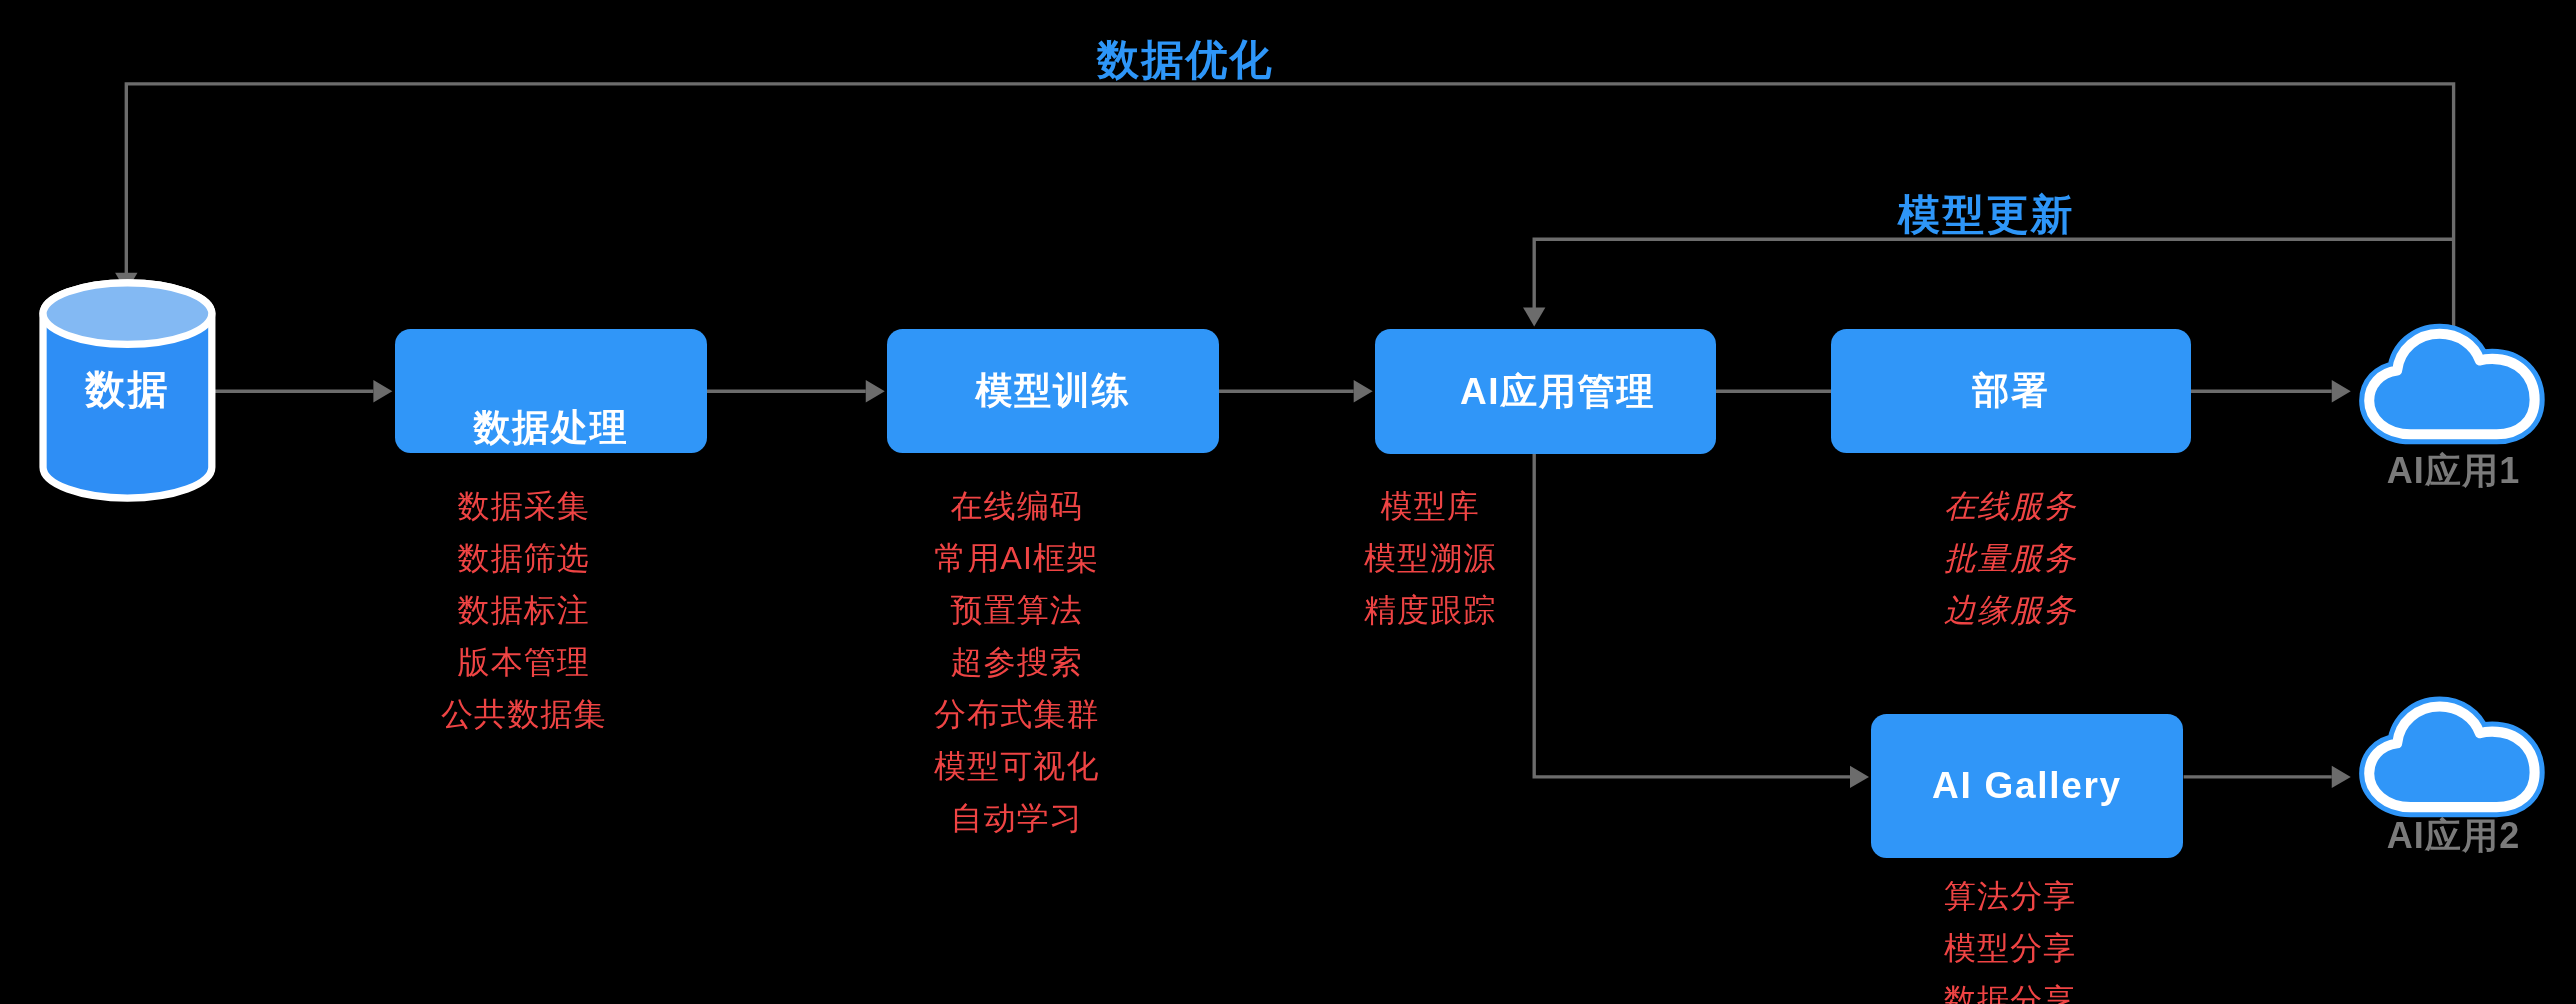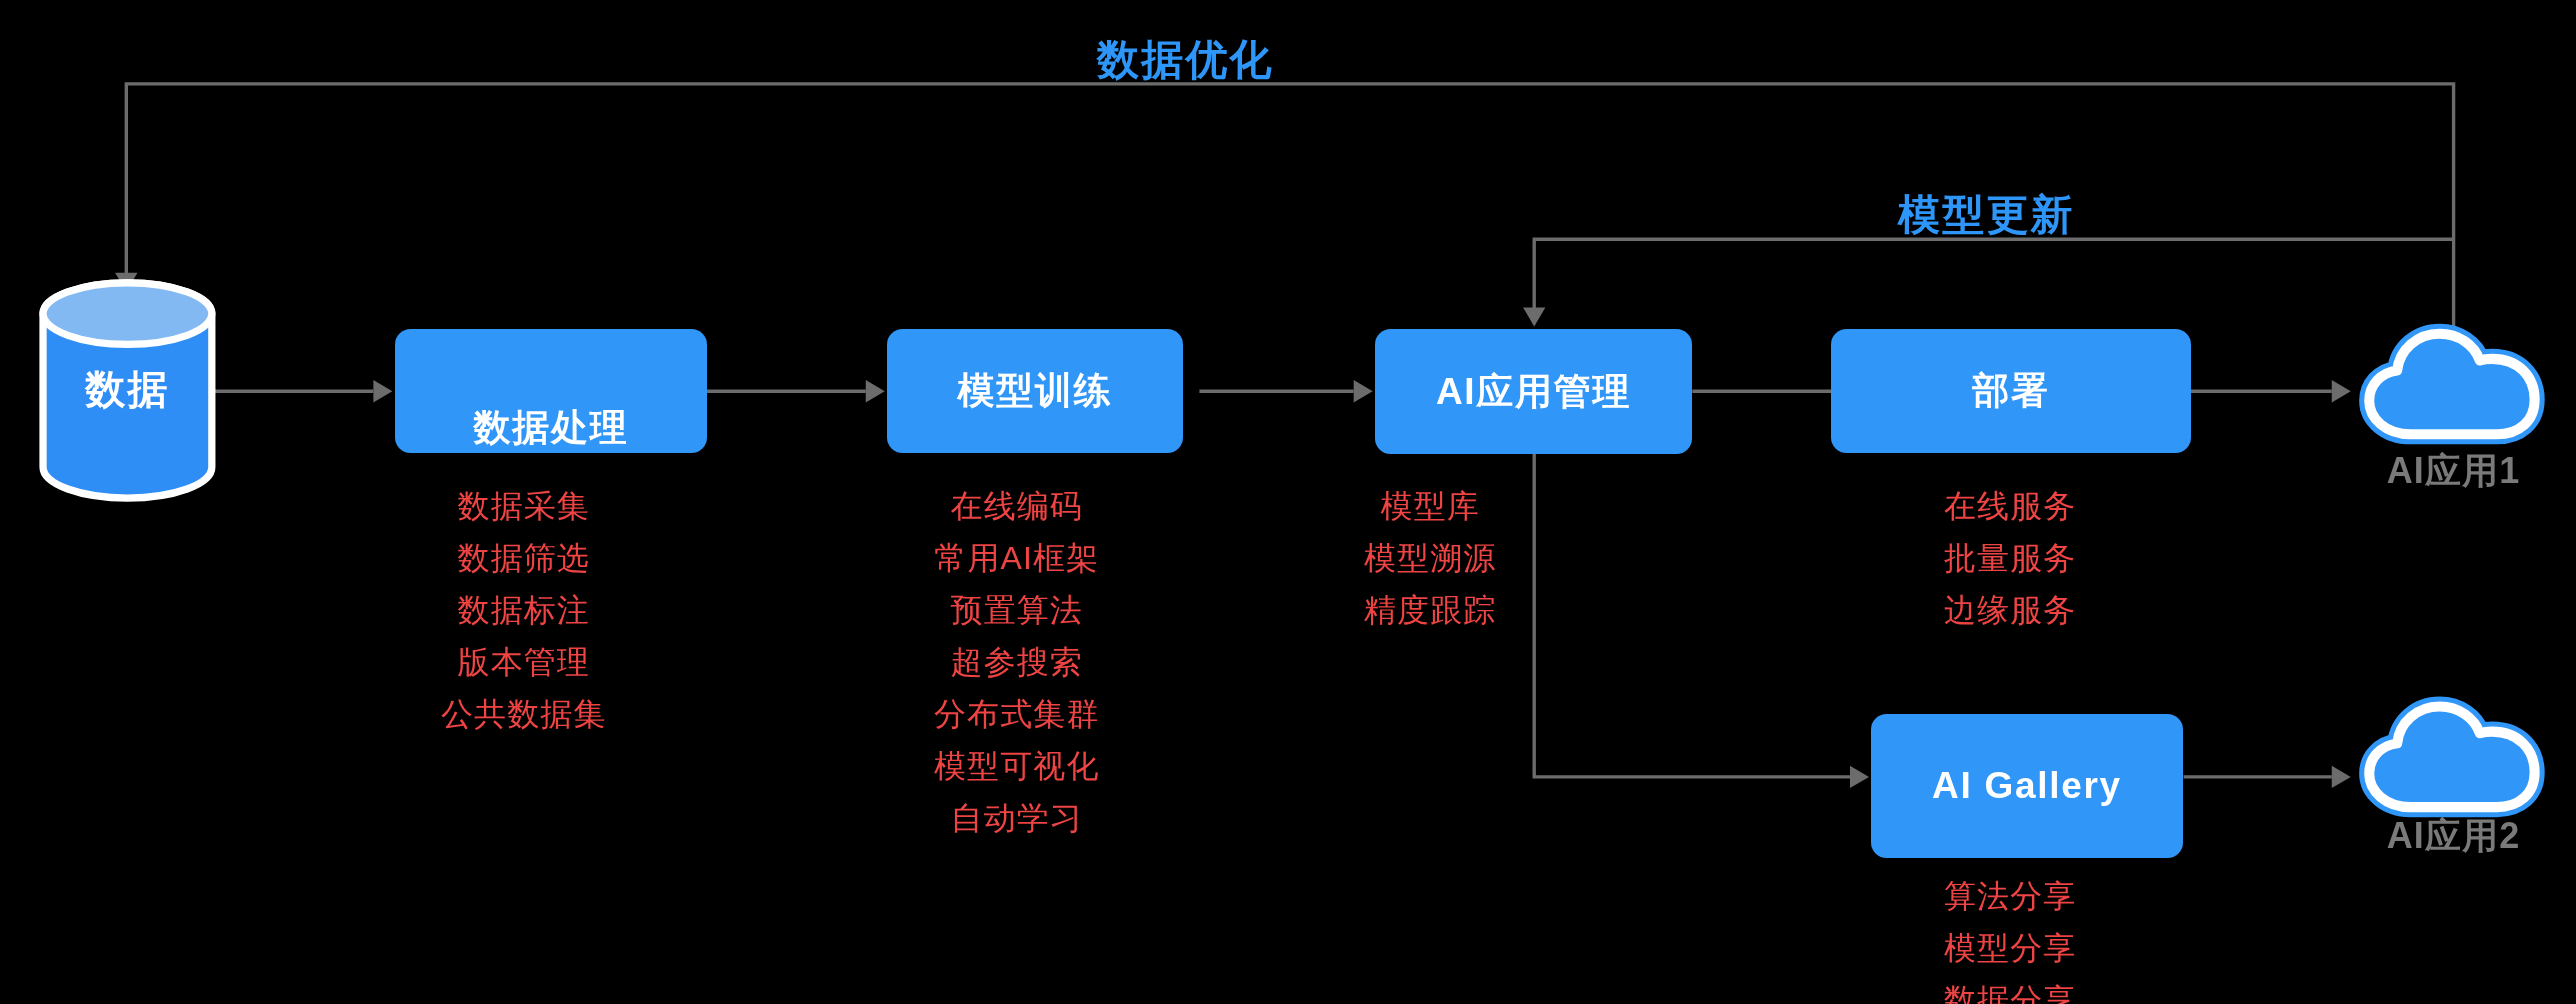--- a/index.html
+++ b/index.html
@@ -41,42 +41,42 @@
     align-items: center;
     justify-content: center;
     color: #ffffff;
     font-size: 37px;
     font-weight: bold;
     letter-spacing: 1.7px;
     white-space: nowrap;
     z-index: 2;
   }
   #node-data-processing   { left: 395px;  top: 329px;  width: 312px; height: 124px; align-items: flex-end; }
-  #node-model-training    { left: 887px; top: 329px;  width: 296px; height: 124px; }
-  #node-ai-app-management { left: 1375px; top: 329px;  width: 317px; height: 125px; }
+  #node-model-training    { left: 887px; top: 329px;  width: 332px; height: 124px; }
+  #node-ai-app-management { left: 1375px; top: 329px;  width: 317px; height: 125px; padding-left: 24px; }
   #node-deployment        { left: 1831px; top: 329px;  width: 360px; height: 124px; font-family: Liberation Mono, monospace; }
   #node-ai-gallery        { left: 1871px; top: 714px; width: 312px; height: 144px; }
 
   .feature-list {
     position: absolute;
     margin: 12px;
     padding: 0;
     list-style: none;
     font-size: 32px;
     line-height: 52px;
     color: #ef4444;
     letter-spacing: 1.1px;
     white-space: nowrap;
     z-index: 2;
     text-align: center;
   }
   #list-data-processing   { left: 429px;  top: 468px; }
   #list-model-training    { left: 922px; top: 468px; }
   #list-ai-app-management { left: 1352px; top: 468px; }
-  #list-deployment        { left: 1932px; top: 468px; }
+  #list-deployment        { left: 1932px; top: 468px; font-style: italic; }
   #list-ai-gallery        { left: 1932px; top: 858px; }
 
   #database-label {
     position: absolute;
     left: 43px;
     top: 362px;
     width: 169px;
     text-align: center;
     font-size: 40px;
     font-weight: bold;

